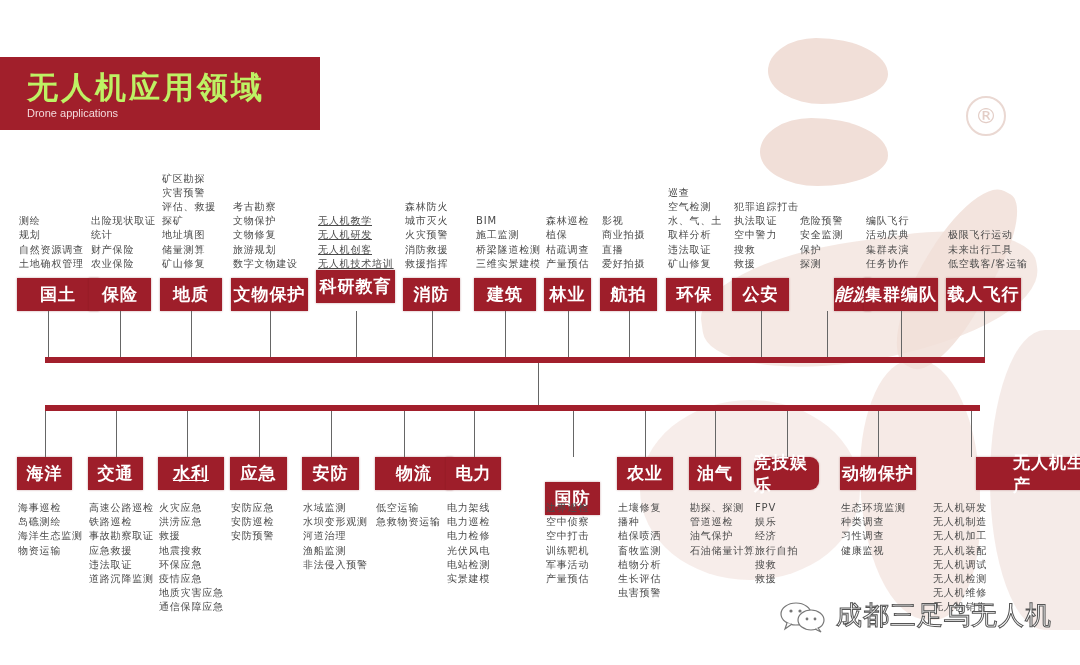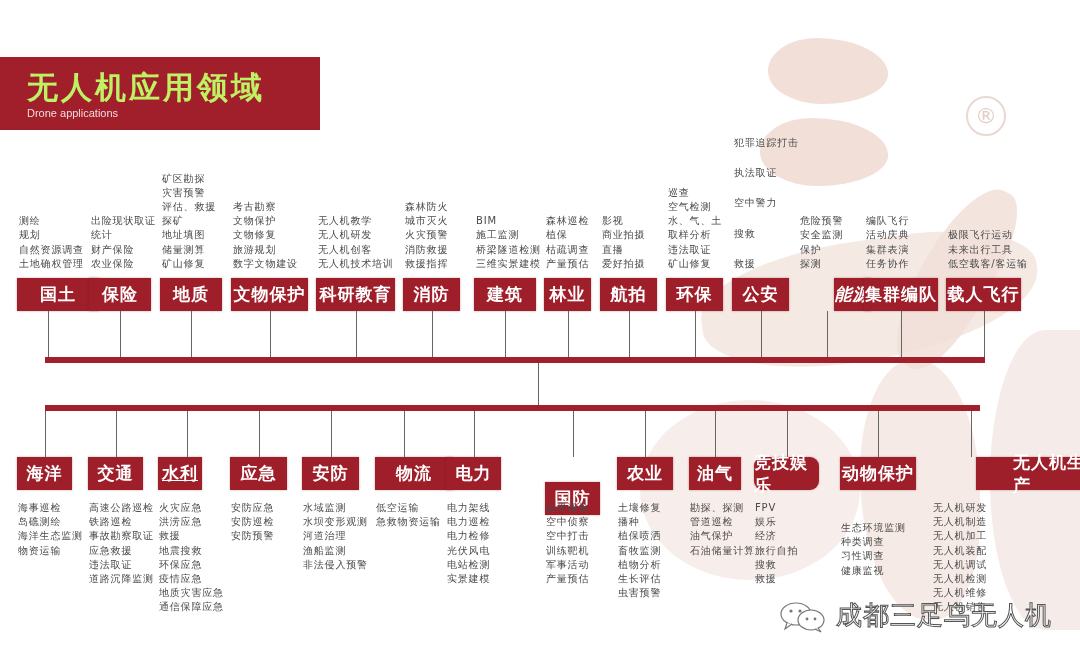--- a/index.html
+++ b/index.html
@@ -105,23 +105,23 @@
     </div>
     <div class="cat-box" style="left: 231px; top: 278px; width: 77px;">文物保护</div>
     <div class="vline" style="left: 270px; top: 311px; height: 46px;"></div>
     <div class="desc top" style="left: 233px; bottom: 394px;">
       <div>考古勘察</div>
       <div>文物保护</div>
       <div>文物修复</div>
       <div>旅游规划</div>
       <div>数字文物建设</div>
     </div>
-    <div class="cat-box" style="left: 316px; top: 278px; width: 79px;">科研教育</div>
+    <div class="cat-box" style="left: 316px; top: 270px; width: 79px;">科研教育</div>
     <div class="vline" style="left: 356px; top: 311px; height: 46px;"></div>
-    <div class="desc top" style="left: 318px; bottom: 394px;">
+    <div class="desc top" style="left: 318px; bottom: 394px; text-decoration: underline;">
       <div>无人机教学</div>
       <div>无人机研发</div>
       <div>无人机创客</div>
       <div>无人机技术培训</div>
     </div>
     <div class="cat-box" style="left: 403px; top: 278px; width: 57px;">消防</div>
     <div class="vline" style="left: 432px; top: 311px; height: 46px;"></div>
     <div class="desc top" style="left: 405px; bottom: 394px;">
       <div>森林防火</div>
       <div>城市灭火</div>
@@ -158,21 +158,21 @@
     <div class="desc top" style="left: 668px; bottom: 394px;">
       <div>巡查</div>
       <div>空气检测</div>
       <div>水、气、土</div>
       <div>取样分析</div>
       <div>违法取证</div>
       <div>矿山修复</div>
     </div>
     <div class="cat-box" style="left: 732px; top: 278px; width: 57px;">公安</div>
     <div class="vline" style="left: 761px; top: 311px; height: 46px;"></div>
-    <div class="desc top" style="left: 734px; bottom: 394px; gap: 16px;">
+    <div class="desc top" style="left: 734px; bottom: 394px;">
       <div>犯罪追踪打击</div>
       <div>执法取证</div>
       <div>空中警力</div>
       <div>搜救</div>
       <div>救援</div>
     </div>
     <div class="cat-box" style="left: 834px; top: 278px; width: 37px; font-style: italic;">能源</div>
     <div class="vline" style="left: 827px; top: 311px; height: 46px;"></div>
     <div class="desc top" style="left: 800px; bottom: 394px;">
       <div>危险预警</div>
@@ -206,21 +206,21 @@
     <div class="cat-box" style="left: 88px; top: 457px; width: 55px;">交通</div>
     <div class="vline" style="left: 116px; top: 411px; height: 46px;"></div>
     <div class="desc" style="left: 89px; top: 501px;">
       <div>高速公路巡检</div>
       <div>铁路巡检</div>
       <div>事故勘察取证</div>
       <div>应急救援</div>
       <div>违法取证</div>
       <div>道路沉降监测</div>
     </div>
-    <div class="cat-box" style="left: 158px; top: 457px; width: 44px; text-decoration: underline;">水利</div>
+    <div class="cat-box" style="left: 158px; top: 457px; width: 66px; text-decoration: underline;">水利</div>
     <div class="vline" style="left: 187px; top: 411px; height: 46px;"></div>
     <div class="desc" style="left: 159px; top: 501px;">
       <div>火灾应急</div>
       <div>洪涝应急</div>
       <div>救援</div>
       <div>地震搜救</div>
       <div>环保应急</div>
       <div>疫情应急</div>
       <div>地质灾害应急</div>
       <div>通信保障应急</div>
@@ -291,21 +291,21 @@
     <div class="desc" style="left: 755px; top: 501px;">
       <div>FPV</div>
       <div>娱乐</div>
       <div>经济</div>
       <div>旅行自拍</div>
       <div>搜救</div>
       <div>救援</div>
     </div>
     <div class="cat-box" style="left: 840px; top: 457px; width: 76px;">动物保护</div>
     <div class="vline" style="left: 878px; top: 411px; height: 46px;"></div>
-    <div class="desc" style="left: 841px; top: 501px; margin-top: 20px;">
+    <div class="desc" style="left: 841px; top: 501px;">
       <div>生态环境监测</div>
       <div>种类调查</div>
       <div>习性调查</div>
       <div>健康监视</div>
     </div>
     <div class="cat-box" style="left: 976px; top: 457px; width: 77px; padding-left: 37px;">无人机生产</div>
     <div class="vline" style="left: 971px; top: 411px; height: 46px;"></div>
     <div class="desc" style="left: 933px; top: 501px;">
       <div>无人机研发</div>
       <div>无人机制造</div>

